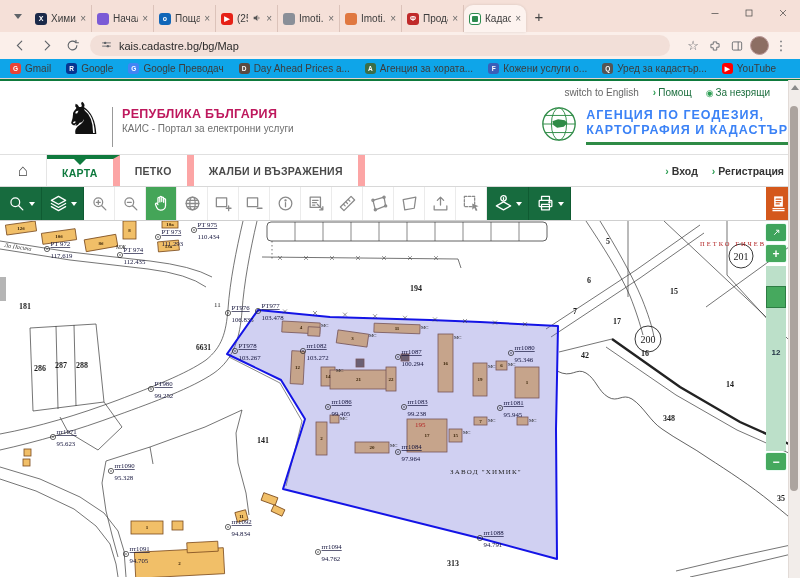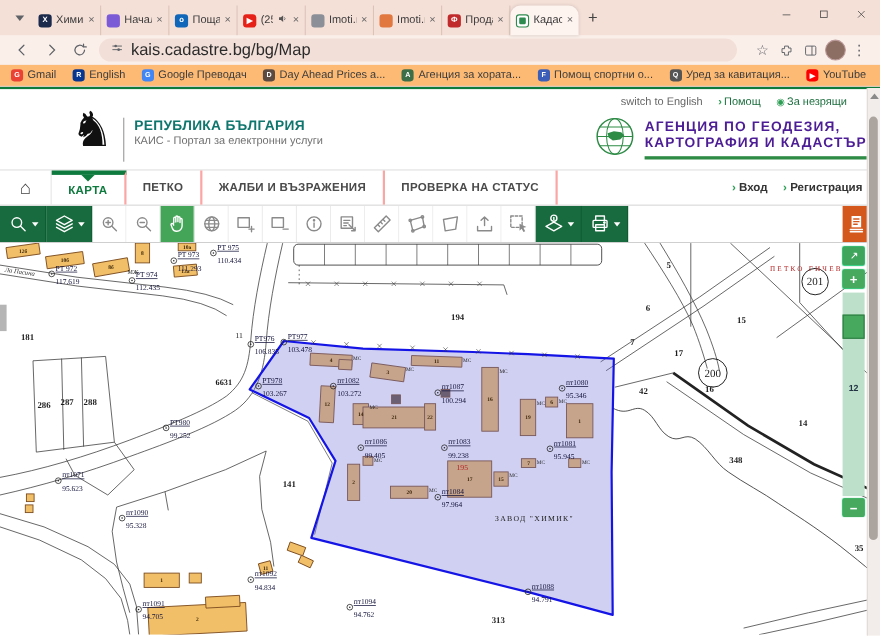--- a/index.html
+++ b/index.html
@@ -23,51 +23,51 @@
   .newtab{width:22px;height:22px;margin:0 4px 5px 2px;font-size:15px;color:#444;display:flex;align-items:center;justify-content:center;border-radius:50%;}
   .winctl{margin-left:auto;display:flex;align-self:flex-start;}
   .winbtn{width:34px;height:26px;display:flex;align-items:center;justify-content:center;color:#333;}
   .winbtn svg{width:12px;height:12px;stroke:#444;fill:none;stroke-width:1.4;}
 
   .omnirow{height:27px;background:#FBEFEA;display:flex;align-items:center;padding:0 8px;gap:2px;}
   .navbtn{width:24px;height:24px;display:flex;align-items:center;justify-content:center;}
   .navbtn svg{width:15px;height:15px;stroke:#5f6368;fill:none;stroke-width:1.8;stroke-linecap:round;}
   .omnibox{height:21px;flex:0 0 560px;background:#F2DFD8;border-radius:11px;display:flex;align-items:center;padding:0 10px;gap:6px;margin-left:4px;}
   .omnibox .tuneicon svg{width:13px;height:13px;stroke:#5f6368;fill:none;stroke-width:1.6;}
-  .urltext{font-size:15px;color:#2b2b2b;}
+  .urltext{font-size:11px;color:#2b2b2b;}
   .omniright{display:flex;align-items:center;margin-left:auto;}
   .glyphbtn{width:22px;height:22px;display:flex;align-items:center;justify-content:center;font-size:13px;color:#5f6368;}
   .glyphbtn svg{width:14px;height:14px;stroke:#5f6368;fill:none;stroke-width:1.5;}
   .avatar{width:17px;height:17px;border-radius:50%;background:#8d6e63;border:1px solid #b99;}
 
-  .bookmarks{height:19px;background:#fdba74;display:flex;align-items:center;padding:0 10px;gap:15px;font-size:10px;color:#3c3c3c;border-bottom:1px solid #E7D2CA;}
+  .bookmarks{height:19px;background:#0ea5e9;display:flex;align-items:center;padding:0 10px;gap:15px;font-size:10px;color:#3c3c3c;border-bottom:1px solid #E7D2CA;}
   .bm{display:flex;align-items:center;gap:4px;white-space:nowrap;}
   .bmicon{width:11px;height:11px;border-radius:3px;color:#fff;font-size:6.5px;font-weight:bold;display:flex;align-items:center;justify-content:center;}
 
   
   .siteheader{height:75px;background:#fff;position:relative;border-top:2px solid #0E7A3C;box-sizing:border-box;}
   .lion{position:absolute;left:64px;top:16px;font-size:44px;line-height:44px;color:#111;font-family:"DejaVu Sans",sans-serif;}
   .hdiv{position:absolute;left:112px;top:26px;width:1px;height:40px;background:#999;}
   .htext{position:absolute;left:122px;top:26px;}
-  .htext .l1{font-size:12.5px;font-weight:bold;color:#0f766e;letter-spacing:.3px;}
+  .htext .l1{font-size:12.5px;font-weight:bold;color:#be185d;letter-spacing:.3px;}
   .htext .l2{font-size:10.5px;color:#555;margin-top:2px;}
   .htext .l3{font-size:10px;color:#6f6f6f;margin-top:2px;}
   .hlinks{position:absolute;top:6px;right:30px;display:flex;gap:14px;font-size:10px;color:#666;align-items:center;}
   .hlinks .grn{color:#1d6f3f;}
   .hlinks .chv{color:#2d9e54;font-weight:bold;margin-right:2px;}
   .hlinks .eye{color:#2d9e54;margin-right:2px;font-size:9px;}
   .agkk{position:absolute;right:12px;top:24px;display:flex;gap:8px;align-items:center;}
   .agkk .globe svg{width:38px;height:38px;}
   .agkk .txt{border-bottom:3px solid #2E8B46;padding-bottom:4px;}
-  .agkk .txt div{font-size:12.5px;font-weight:bold;color:#4c1d95;letter-spacing:1px;line-height:15px;}
+  .agkk .txt div{font-size:12.5px;font-weight:bold;color:#3b82f6;letter-spacing:1px;line-height:15px;}
 
   
   .sitenav{height:33px;background:#fff;border-top:1px solid #e0e0e0;border-bottom:1px solid #d8d8d8;display:flex;align-items:stretch;box-sizing:border-box;position:relative;}
   .homebtn{width:46px;display:flex;align-items:center;justify-content:center;font-size:17px;color:#444;border-right:1px solid #e5e5e5;}
-  .nav-item{display:flex;align-items:center;padding:0 15px;font-size:10.5px;font-weight:bold;color:#4a4a4a;border-right:2px solid #fca5a5;position:relative;letter-spacing:.3px;}
+  .nav-item{display:flex;align-items:center;padding:0 15px;font-size:10.5px;font-weight:bold;color:#4a4a4a;border-right:7px solid #fca5a5;position:relative;letter-spacing:.3px;}
   .nav-item.active{color:#0f7a3e;border-top:4px solid #0f7a3e;}
   .nav-item.active::after{content:"";position:absolute;top:0;left:50%;margin-left:-6px;border:6px solid transparent;border-top:6px solid #0f7a3e;}
   .navauth{margin-left:auto;display:flex;align-items:center;gap:14px;padding-right:16px;}
   .authlink{font-size:10.5px;font-weight:bold;color:#333;}
   .authlink .chv{color:#2d9e54;margin-right:3px;}
 
   
   .maptools{height:34px;background:#fff;border-bottom:1px solid #cfcfcf;display:flex;align-items:stretch;box-sizing:border-box;}
   .tool{display:flex;align-items:center;justify-content:center;}
   .tool svg{width:19px;height:19px;stroke:currentColor;fill:none;stroke-width:1.6;stroke-linecap:round;stroke-linejoin:round;}
@@ -217,41 +217,41 @@
       </div>
     </div>
     <div class="bookmarks">
       <div id="bmlist" style="display:flex;gap:15px;align-items:center;">
           <div class="bm">
             <span class="bmicon" style="background:#EA4335">G</span>
             <span>Gmail</span>
           </div>
           <div class="bm">
             <span class="bmicon" style="background:#073590">R</span>
-            <span>English</span>
+            <span>Google</span>
           </div>
           <div class="bm">
             <span class="bmicon" style="background:#4285F4">G</span>
             <span>Google Преводач</span>
           </div>
           <div class="bm">
             <span class="bmicon" style="background:#5b4a42">D</span>
             <span>Day Ahead Prices a...</span>
           </div>
           <div class="bm">
             <span class="bmicon" style="background:#3c6e47">A</span>
             <span>Агенция за хората...</span>
           </div>
           <div class="bm">
             <span class="bmicon" style="background:#3b5fb8">F</span>
-            <span>Помощ спортни о...</span>
+            <span>Кожени услуги о...</span>
           </div>
           <div class="bm">
             <span class="bmicon" style="background:#555555">Q</span>
-            <span>Уред за кавитация...</span>
+            <span>Уред за кадастър...</span>
           </div>
           <div class="bm">
             <span class="bmicon" style="background:#FF0000">▶</span>
             <span>YouTube</span>
           </div>
         </div>
 
     </div>
   </div>
 
@@ -282,21 +282,20 @@
       </span>
     </div>
   </div>
 
   <div class="sitenav">
     <div class="homebtn">⌂</div>
     <div id="navitems" style="display:flex;align-items:stretch;">
         <div class="nav-item active">КАРТА</div>
         <div class="nav-item">ПЕТКО</div>
         <div class="nav-item">ЖАЛБИ И ВЪЗРАЖЕНИЯ</div>
-        <div class="nav-item">ПРОВЕРКА НА СТАТУС</div>
       </div>
     <div class="navauth" id="navauth">
         <div class="authlink"><span class="chv">›</span>Вход</div>
         <div class="authlink"><span class="chv">›</span>Регистрация</div>
       </div>
   </div>
 
   <div class="maptools" id="maptools">
       <div class="tool tgreen">
         <svg viewBox="0 0 24 24">

